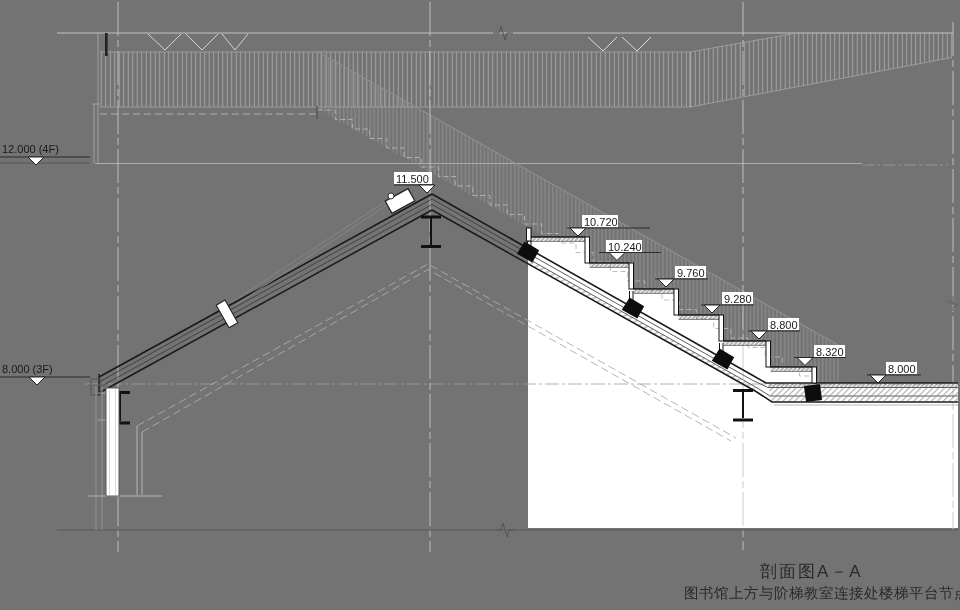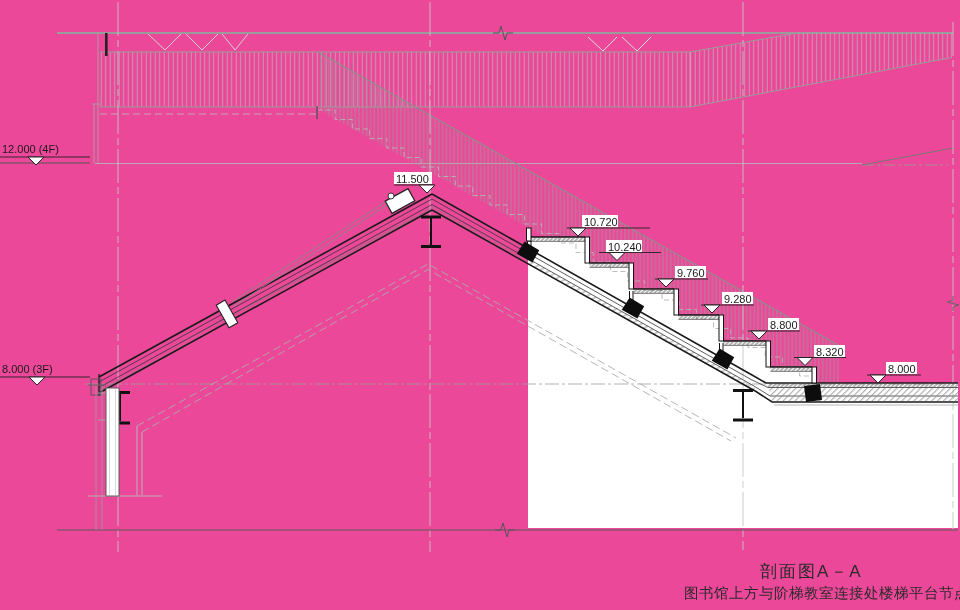--- a/index.html
+++ b/index.html
@@ -1,16 +1,16 @@
 <!DOCTYPE html>
 <html><head>
 <meta charset="utf-8">
 <style>
   html,body{margin:0;padding:0;background:#fff;}
-  .canvas-wrap{width:960px;height:610px;position:relative;background:#ec4899;overflow:hidden;}
+  .canvas-wrap{width:960px;height:610px;position:relative;background:#737373;overflow:hidden;}
   svg{display:block;}
   text{font-family:"Liberation Sans",sans-serif;fill:#1a1a1a;}
   .elev-label{font-size:11px;}
   .title-main{font-size:17px;letter-spacing:2px;fill:#2a2a2a;}
   .title-sub{font-size:14.5px;letter-spacing:0.5px;fill:#2a2a2a;}
 </style>
 </head>
 <body>
 
 <div class="canvas-wrap">

